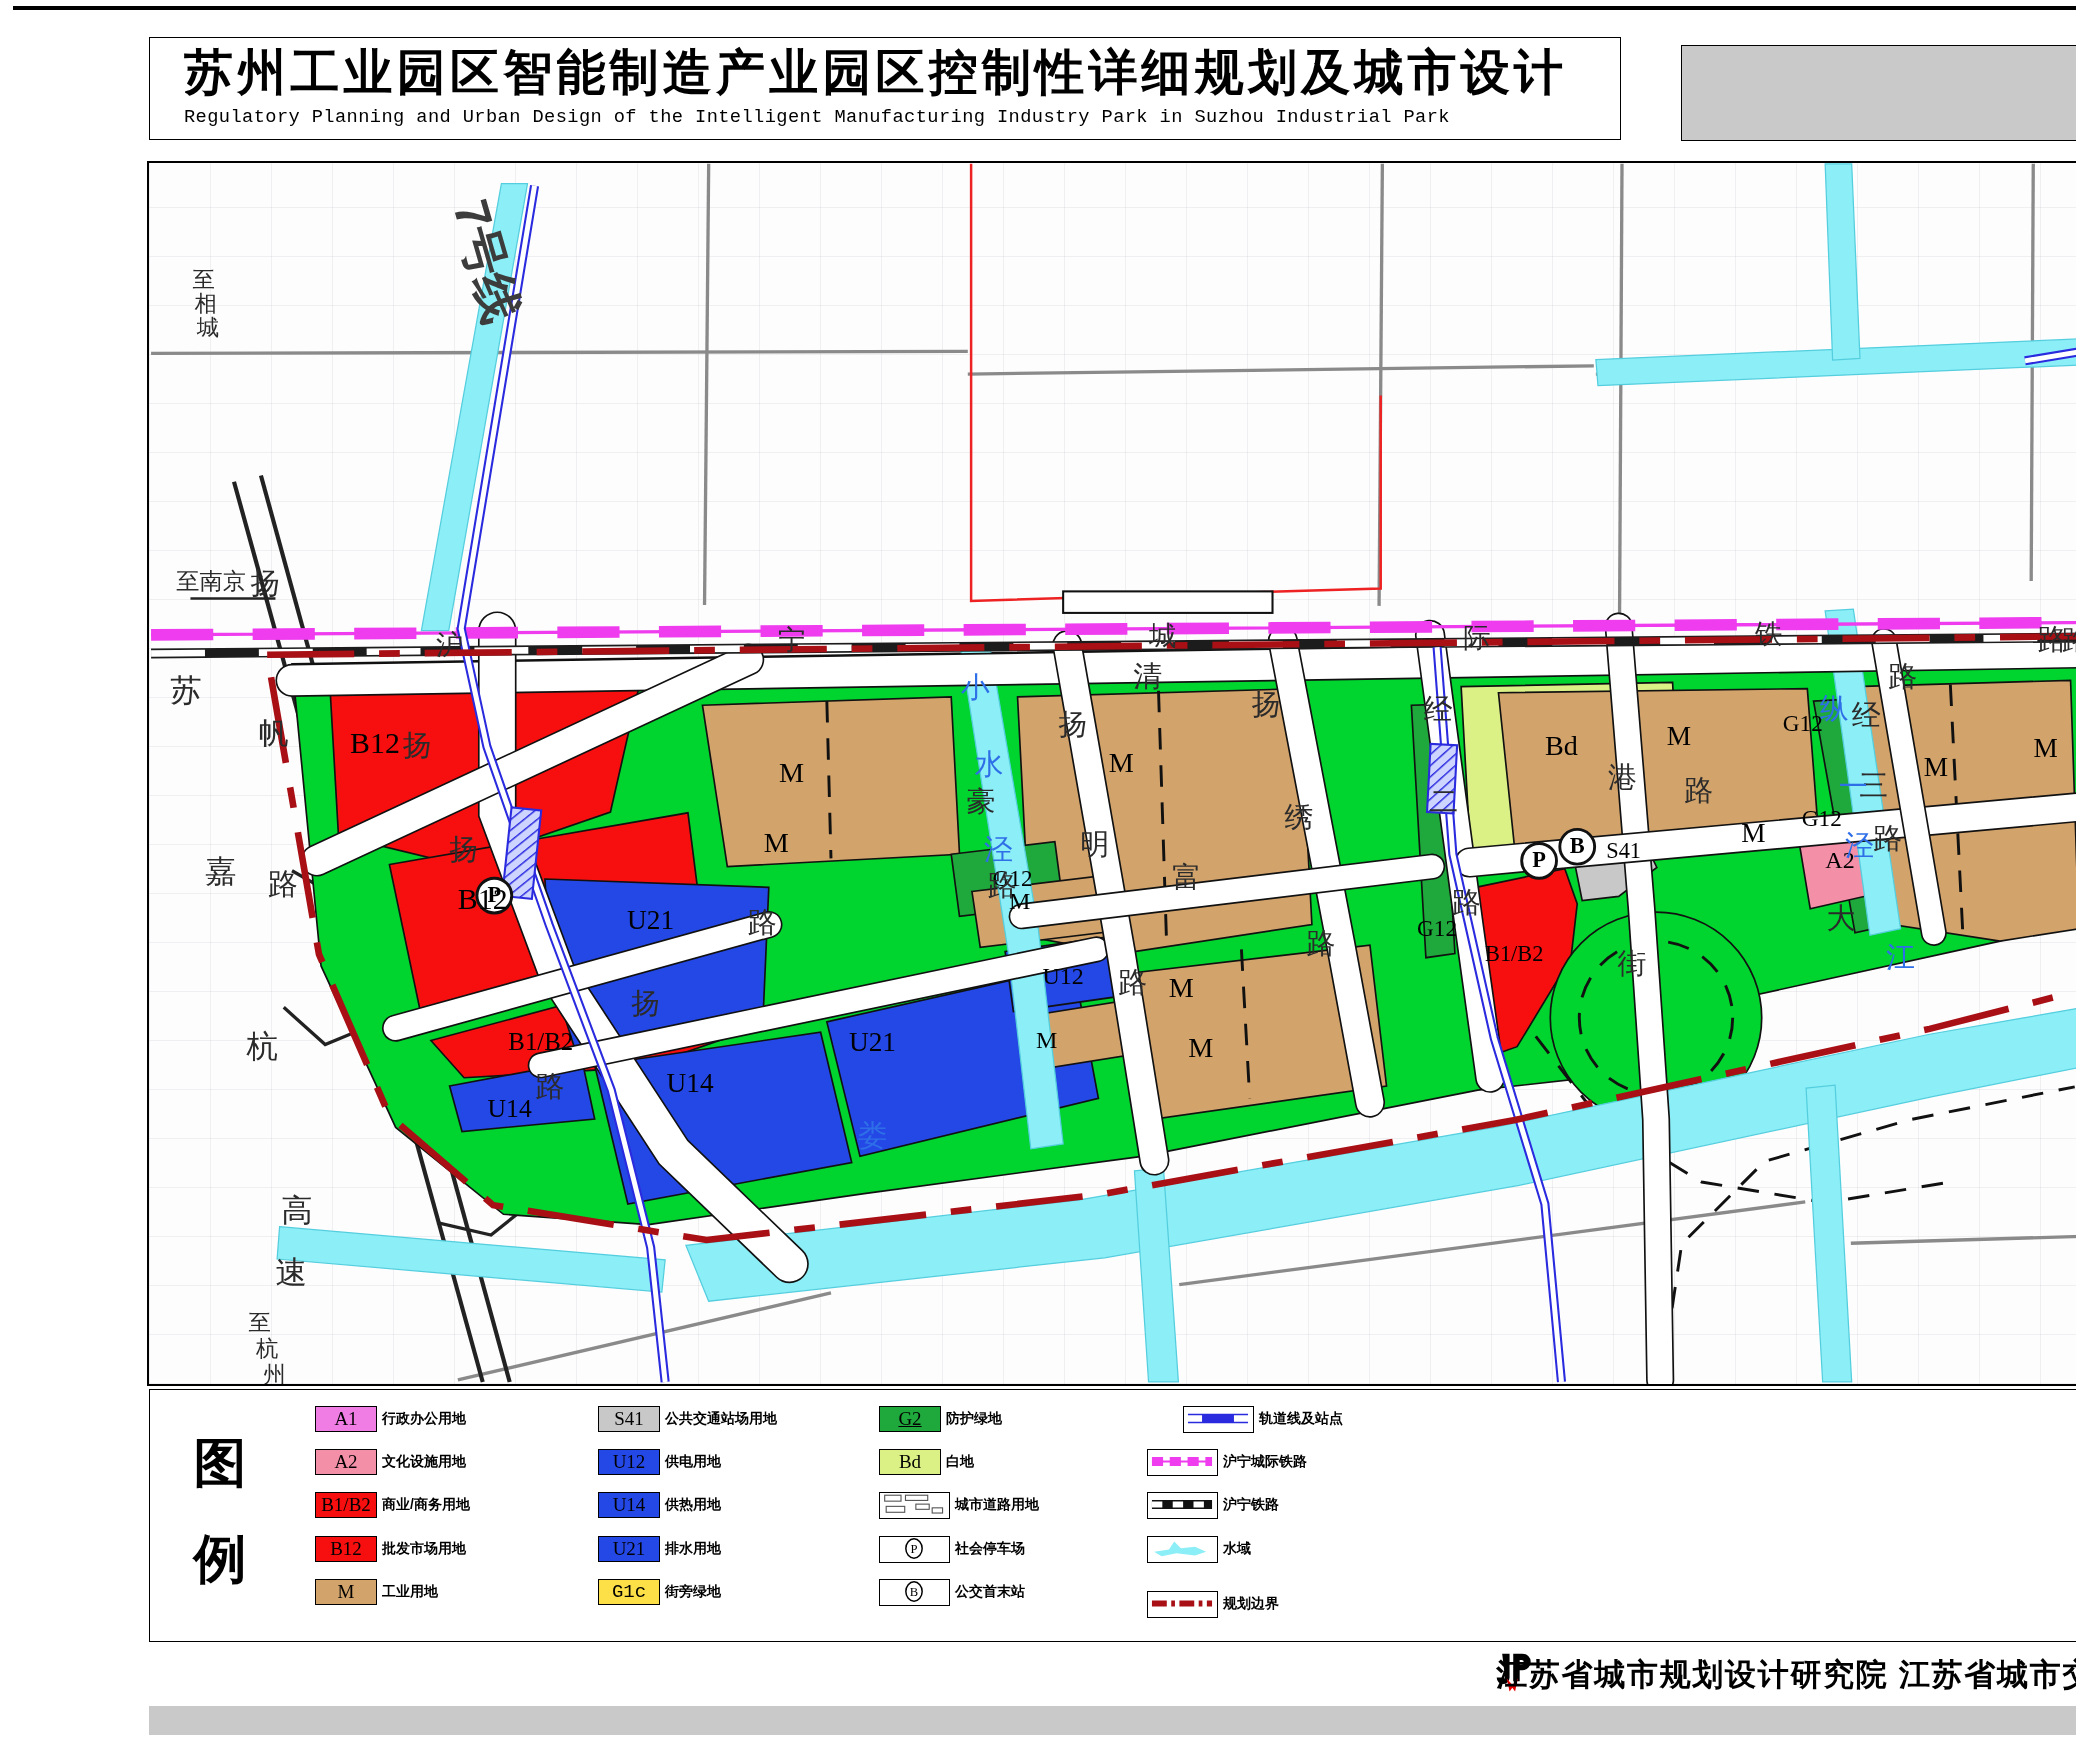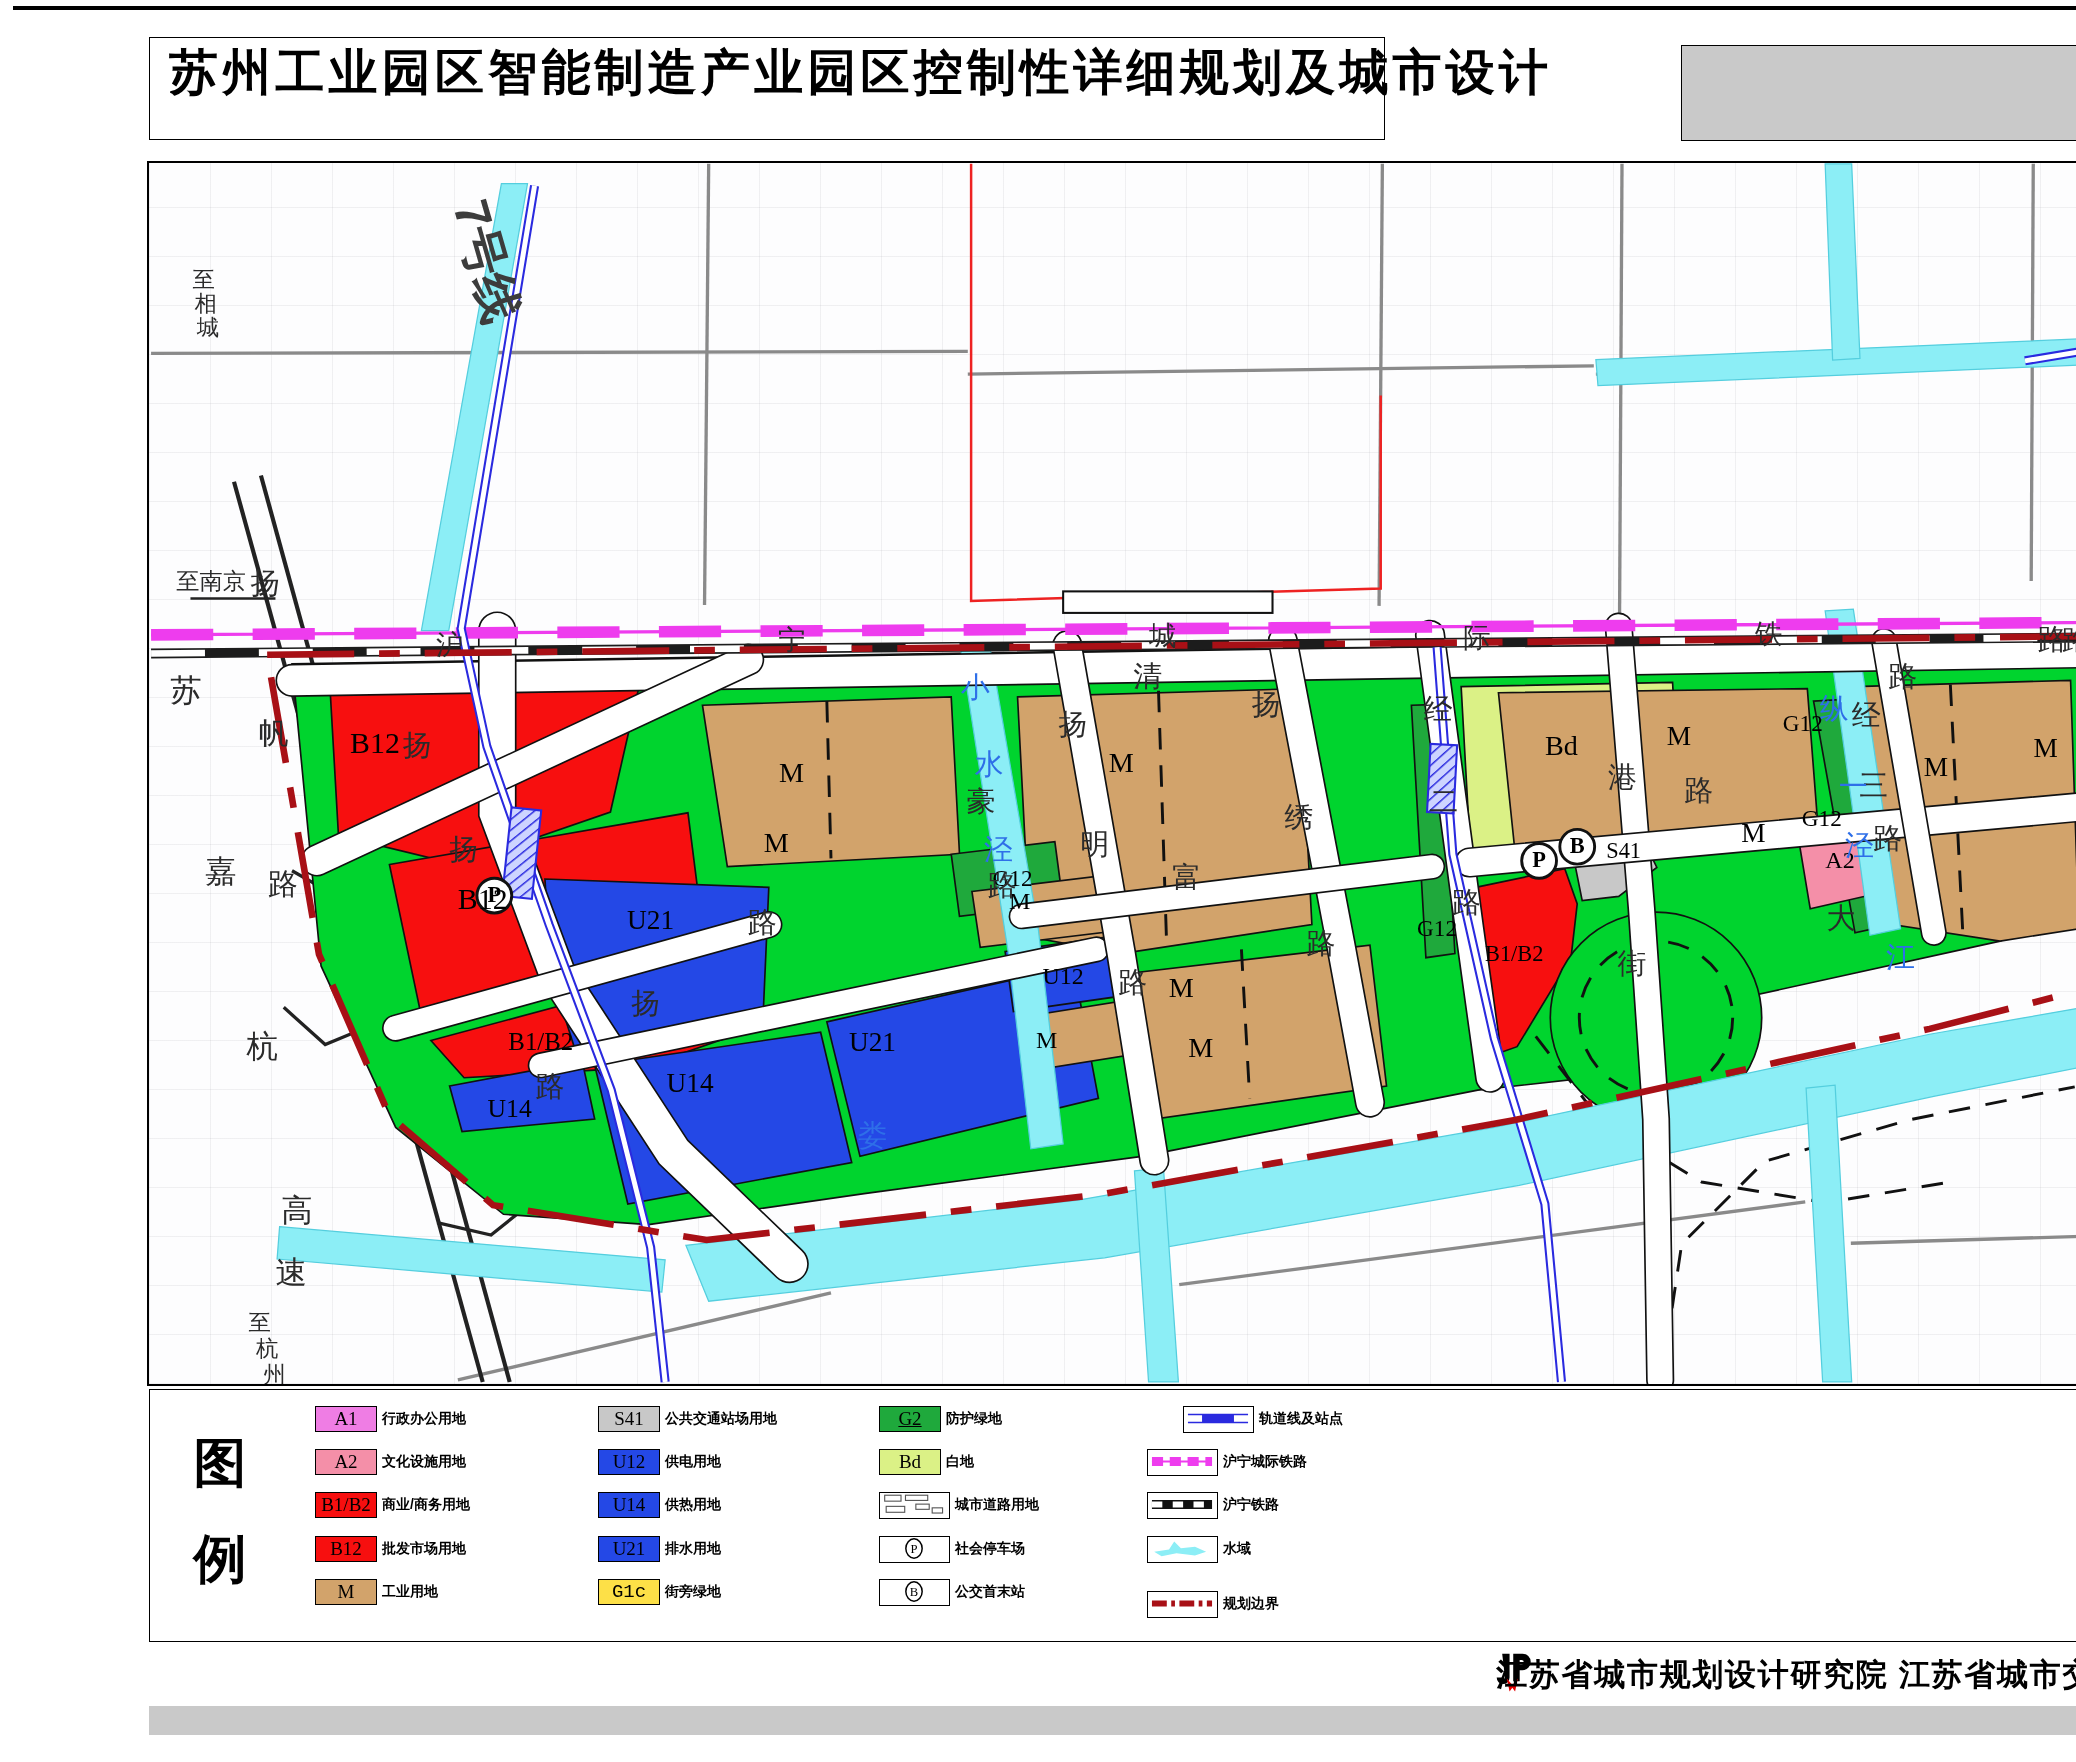--- a/index.html
+++ b/index.html
@@ -3,21 +3,21 @@
 <meta charset="utf-8">
 <style>
   html,body{margin:0;padding:0;}
   body{
     width:2492px;height:1763px;position:relative;background:#ffffff;
     font-family:"Liberation Sans", sans-serif;color:#000;overflow:hidden;
   }
   .abs{position:absolute;}
   
   #top-rule{left:12.5px;top:5.8px;width:2473px;height:4.2px;background:#000;}
-  #title-box{left:149px;top:37px;width:1236px;height:103px;background:#fff;border:1.7px solid #000;box-sizing:border-box;padding-left:19px;}
+  #title-box{left:149px;top:37px;width:1472px;height:103px;background:#fff;border:1.7px solid #000;box-sizing:border-box;padding-left:34px;}
   #title-cn{font-size:49px;font-weight:bold;letter-spacing:4.2px;line-height:62px;margin-top:3.3px;white-space:nowrap;}
   #title-en{font-family:"Liberation Mono", monospace;font-size:18.7px;letter-spacing:0.4px;white-space:nowrap;margin-top:2.5px;}
   #sheet-box{left:1681px;top:45px;width:805px;height:96px;background:#c9c9c9;border:1.7px solid #000;box-sizing:border-box;
              display:flex;align-items:center;justify-content:flex-end;padding-right:23px;}
   
   #map-frame{left:147px;top:161px;width:2256px;height:1225px;border:2.1px solid #000;box-sizing:border-box;background:
      repeating-linear-gradient(0deg, rgba(120,120,130,0.10) 0 0.8px, transparent 0.8px 49px),
      repeating-linear-gradient(90deg, rgba(120,120,130,0.10) 0 0.8px, transparent 0.8px 61px),
      #fdfdfe;}
   #map-svg{position:absolute;left:0;top:0;width:100%;height:100%;}
@@ -36,20 +36,21 @@
   #logo{position:absolute;right:864px;top:7.5px;}
   #gray-bar{left:149px;top:1706px;width:2201px;height:29px;background:#c9c9c9;}
   text{user-select:none;}
 </style>
 </head>
 <body>
 
 <div class="abs" id="top-rule"></div>
 <div class="abs" id="title-box">
   <div id="title-cn">苏州工业园区智能制造产业园区控制性详细规划及城市设计</div>
+  <div id="title-en">Regulatory Planning and Urban Design of the Intelligent Manufacturing Industry Park in Suzhou Industrial Park</div>
 </div>
 <div class="abs" id="sheet-box">
   
 </div>
 
 <div class="abs" id="map-frame">
   <svg id="map-svg" viewBox="355 390 5432 2950" preserveAspectRatio="none">
     <defs>
       <pattern id="hatch" width="20" height="20" patternUnits="userSpaceOnUse" patternTransform="rotate(45)">
         <rect width="20" height="20" fill="#cdd4ff"></rect>

